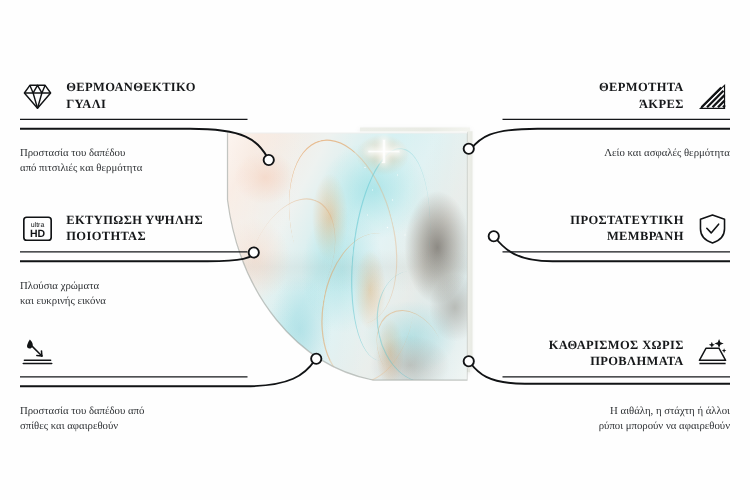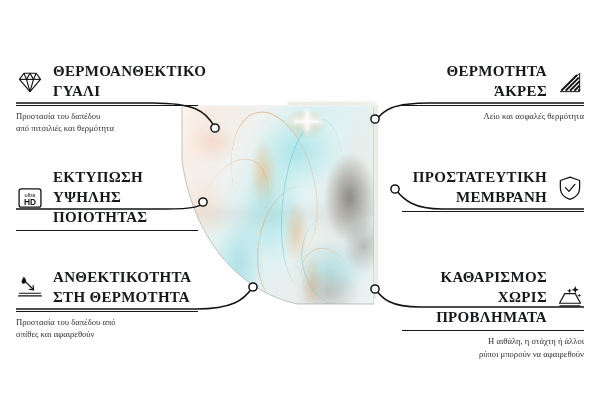--- a/index.html
+++ b/index.html
@@ -158,21 +158,21 @@
   .f-head {
     display: flex;
     align-items: center;
     gap: 9px;
     min-height: 30px;
   }
   .feature.right .f-head { flex-direction: row-reverse; }
 
   .f-title {
     font-family: "Liberation Serif", serif;
-    font-size: 15px;
+    font-size: 10px;
     font-weight: 700;
     line-height: 1.32;
     letter-spacing: .3px;
     color: #16181a;
     white-space: pre-line;
     flex: 1;
   }
   .f-icon {
     width: 28px;
     height: 28px;
@@ -183,21 +183,21 @@
   .f-rule {
     height: 0;
     border-top: 1.3px solid #15171a;
     margin-top: 3px;
   }
   .f-sub {
     font-family: "Liberation Serif", serif;
     font-size: 8.6px;
     line-height: 1.42;
     color: #2e3134;
-    margin-top: 4px;
+    margin-top: 20px;
     white-space: pre-line;
   }
 </style>
 </head>
 <body>
 
 <div id="stage">
 
   <div id="product">
     <div class="backing"></div>
@@ -272,36 +272,36 @@
     <div class="f-head">
       <svg class="f-icon" viewBox="0 0 32 32">
         <rect x="3.5" y="5.5" width="25" height="21" rx="2.6" ry="2.6" fill="none" stroke="currentColor" stroke-width="1.5"></rect>
         <text x="16" y="14.4" text-anchor="middle" font-family="Liberation Sans, sans-serif" font-size="6.4" fill="currentColor">ultra</text>
         <text x="16" y="23.6" text-anchor="middle" font-family="Liberation Sans, sans-serif" font-size="9.6" font-weight="bold" fill="currentColor">HD</text>
       </svg>
       <div class="f-title">ΕΚΤΥΠΩΣΗ ΥΨΗΛΗΣ
 ΠΟΙΟΤΗΤΑΣ</div>
     </div>
     <div class="f-rule"></div>
+    <div class="f-sub">Πλούσια χρώματα
+και ευκρινής εικόνα</div>
   </div>
 
   <div class="feature left" style="top:268px">
     <div class="f-head">
       <svg class="f-icon" viewBox="0 0 32 32">
         <g fill="none" stroke="currentColor" stroke-width="1.4" stroke-linecap="round" stroke-linejoin="round">
           <path d="M9 3 C12 6 12.4 8.6 10.6 10.4 C9 12 6.6 11.2 6.4 9.2 C6.3 7.6 7.4 6.6 7.6 5.2" fill="currentColor" stroke="none"></path>
           <path d="M11 9 L20 18"></path>
           <path d="M20 18 L15.4 17.6"></path>
           <path d="M20 18 L19.6 13.4"></path>
           <path d="M4 22 L28 22"></path>
           <path d="M3 25 L29 25"></path>
         </g>
       </svg>
-      <div class="f-title">ΑΝΘΕΚΤΙΚΟΤΗΤΑ
-ΣΤΗ ΘΕΡΜΟΤΗΤΑ</div>
     </div>
     <div class="f-rule"></div>
     <div class="f-sub">Προστασία του δαπέδου από
 σπίθες και αφαιρεθούν</div>
   </div>
 
   <div class="feature right" style="top:62px">
     <div class="f-head">
       <svg class="f-icon" viewBox="0 0 32 32">
         <g stroke="currentColor" stroke-width="2.1" stroke-linecap="butt">

